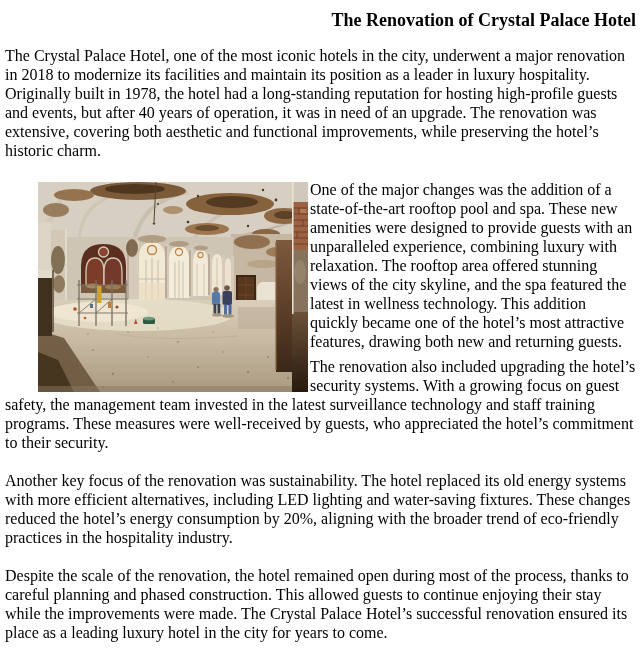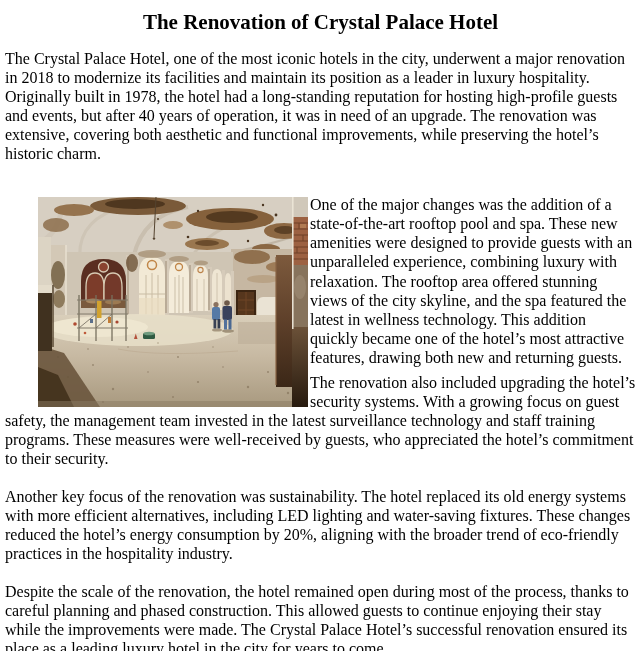--- a/index.html
+++ b/index.html
@@ -8,29 +8,29 @@
     height: 651px;
     background: #ffffff;
     color: #000000;
     font-family: "Liberation Serif", "DejaVu Serif", serif;
     font-size: 16px;
     line-height: 1.19;
     overflow: hidden;
   }
   .doc { padding: 7px 7px 0 5px; }
   .title {
-    font-size: 21px;
+    font-size: 18px;
     font-weight: bold;
-    text-align: center;
+    text-align: right;
     margin: 3px 0 12px 0;
     line-height: 1.2;
   }
   .para { margin: 19px 0 0 0; }
   .para.first { margin-top: 14px; }
-  .para.with-photo { margin-top: 32px; padding-left: 33px; }
+  .para.with-photo { margin-top: 20px; padding-left: 33px; }
   .para.after-photo { margin-top: 6px; }
   .photo {
     float: left;
     width: 270px;
     height: 210px;
     margin: 2px 2px 0 0;
     display: block;
   }
   .photo svg { display: block; width: 270px; height: 210px; }
 </style>

